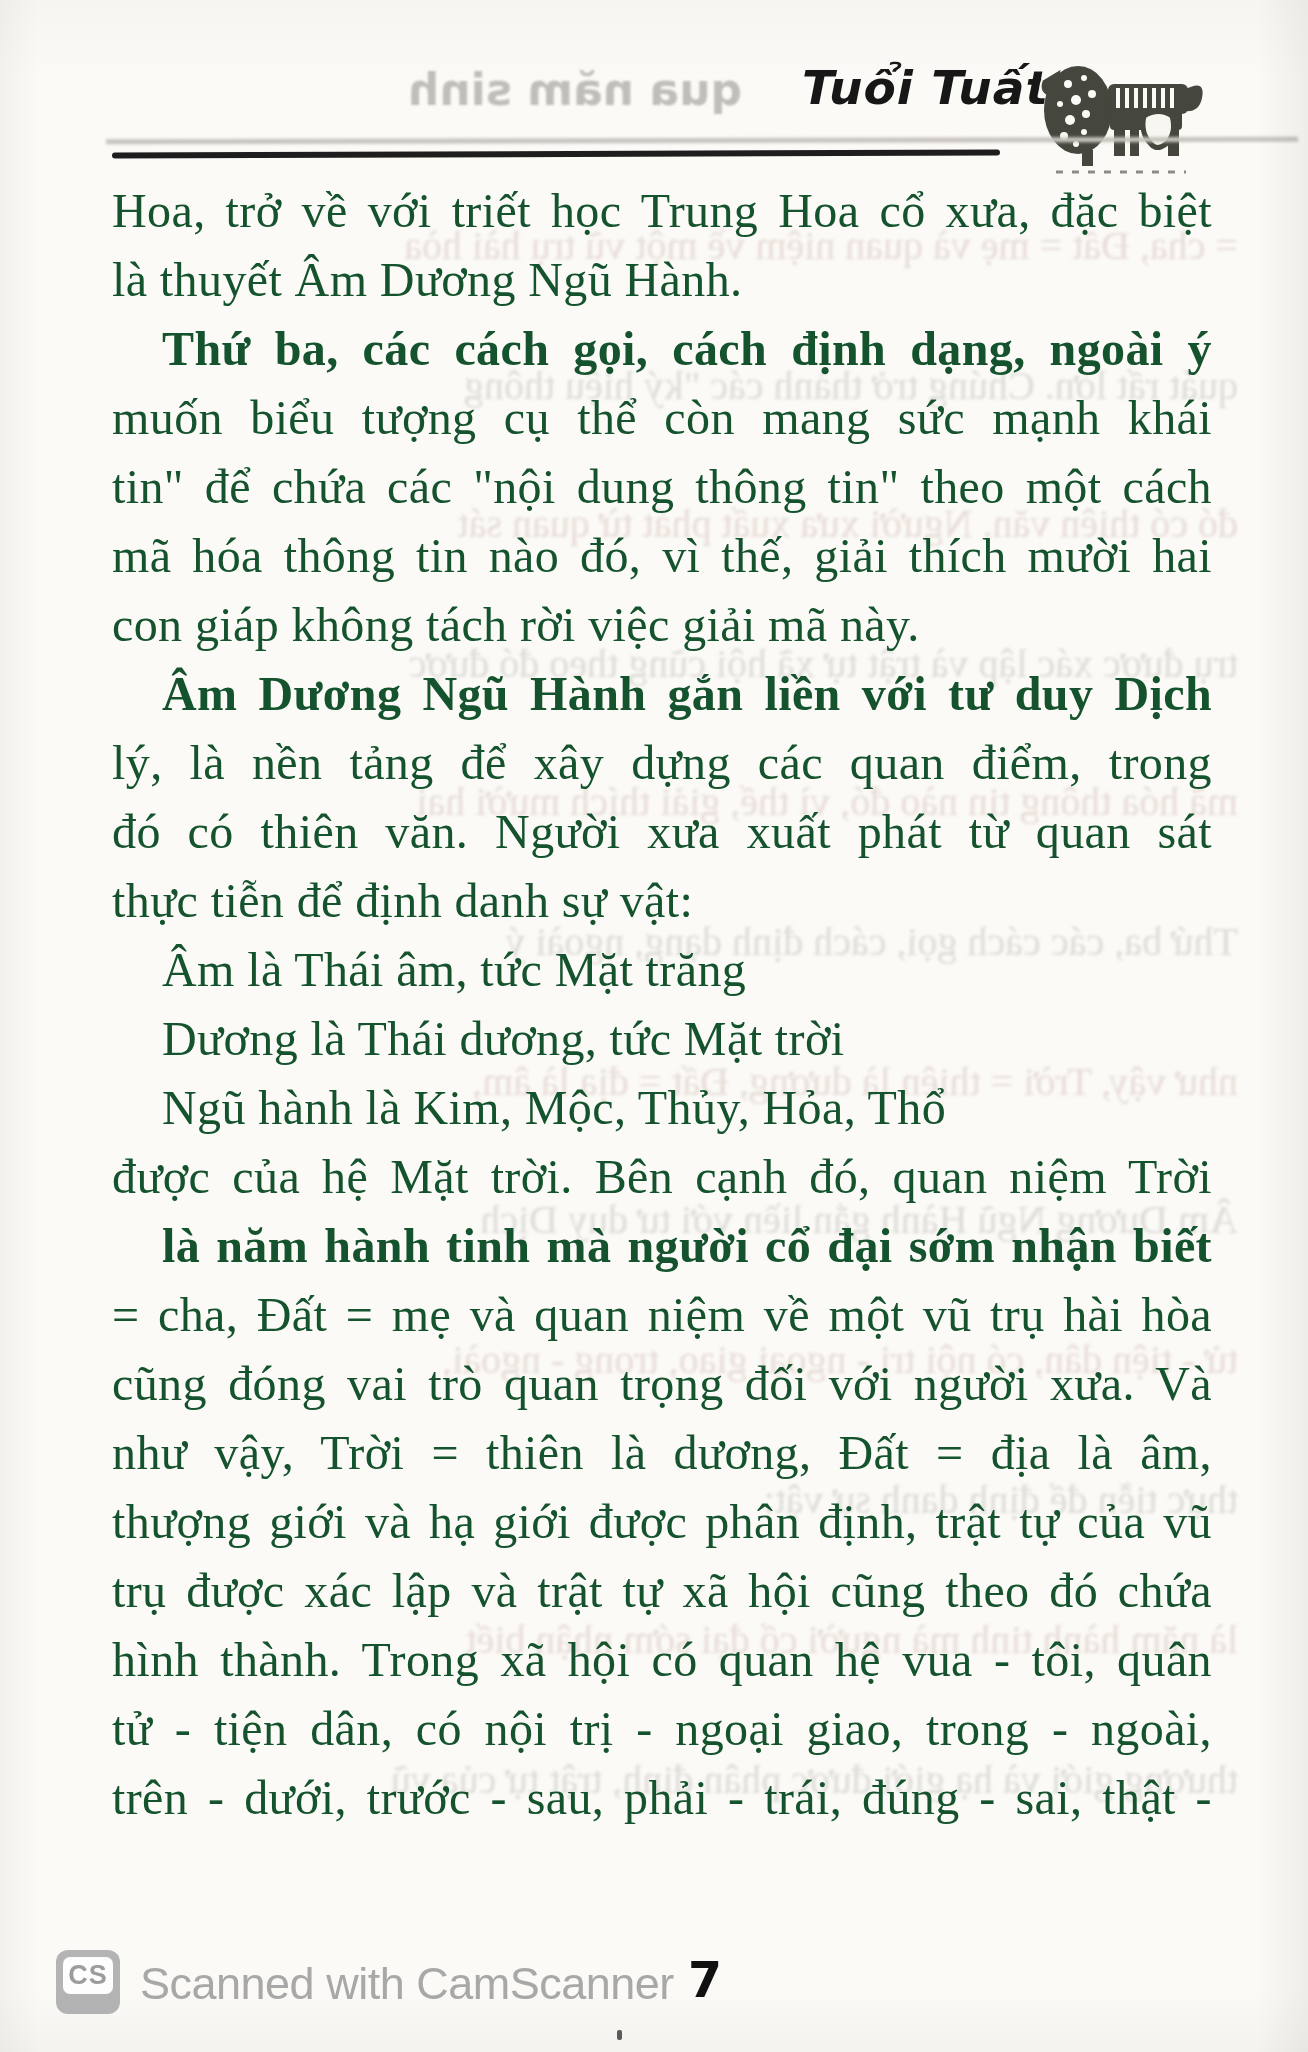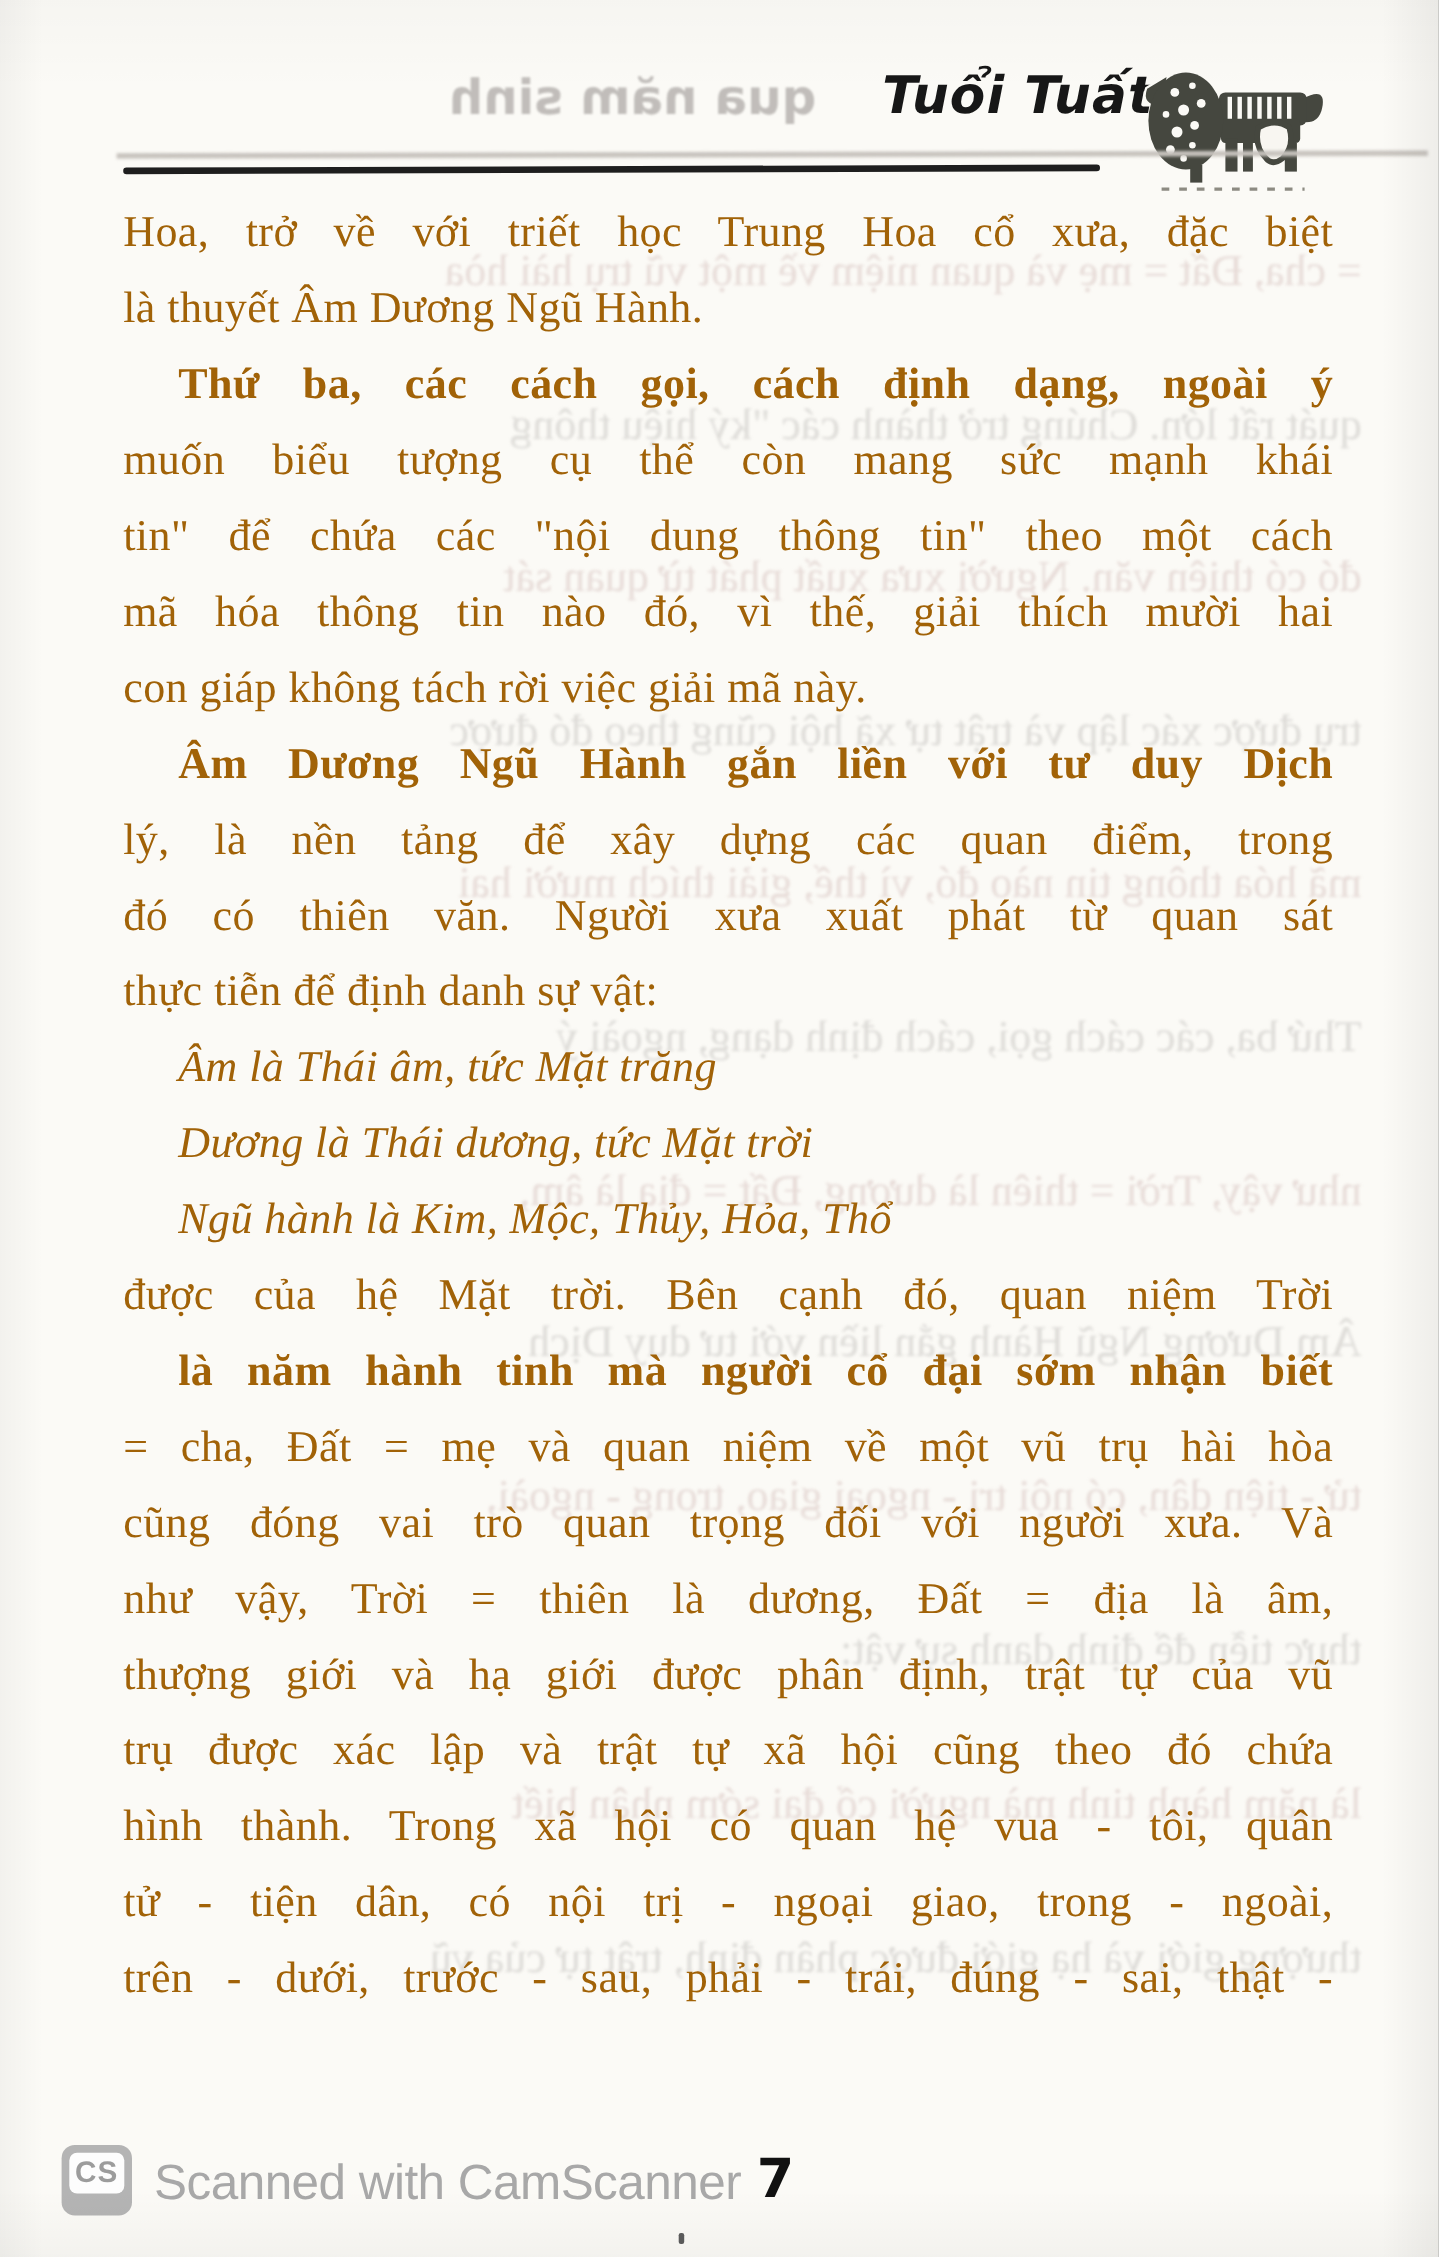--- a/index.html
+++ b/index.html
@@ -33,26 +33,26 @@
   .rule-hard {
     position:absolute; left:112px; top:151px; width:888px; height:6px;
     background:#1e1e1e; border-radius:3px; transform:rotate(-0.18deg);
   }
   .dog { position:absolute; left:1026px; top:48px; width:184px; height:132px; }
 
   
   .textcol { position:absolute; left:112px; top:176px; width:1100px; z-index:2; }
   .line {
     position:relative; height:69px; line-height:69px;
-    font-size:40px; color:#a16207; letter-spacing:.4px;
+    font-size:48px; color:#14532d; letter-spacing:.4px;
     text-align:justify; text-align-last:justify;
   }
   .line.left { text-align-last:left; }
   .line.ind  { text-indent:50px;font-weight:bold; }
-  .line.it   { font-style:italic; text-indent:50px; text-align:center; text-align-last:left; }
+  .line.it   { text-indent:50px; text-align:center; text-align-last:left; }
 
   
   .ghostlayer { position:absolute; inset:0; z-index:1; pointer-events:none; }
   .ghost {
     position:absolute; right:70px; overflow:hidden; white-space:nowrap;
     font-size:40px; line-height:48px; transform:scaleX(-1);
     filter:blur(1.4px);
   }
   .ghost:nth-child(odd)  { color:rgba(184,150,146,.30); }
   .ghost:nth-child(even) { color:rgba(152,150,146,.30); }

